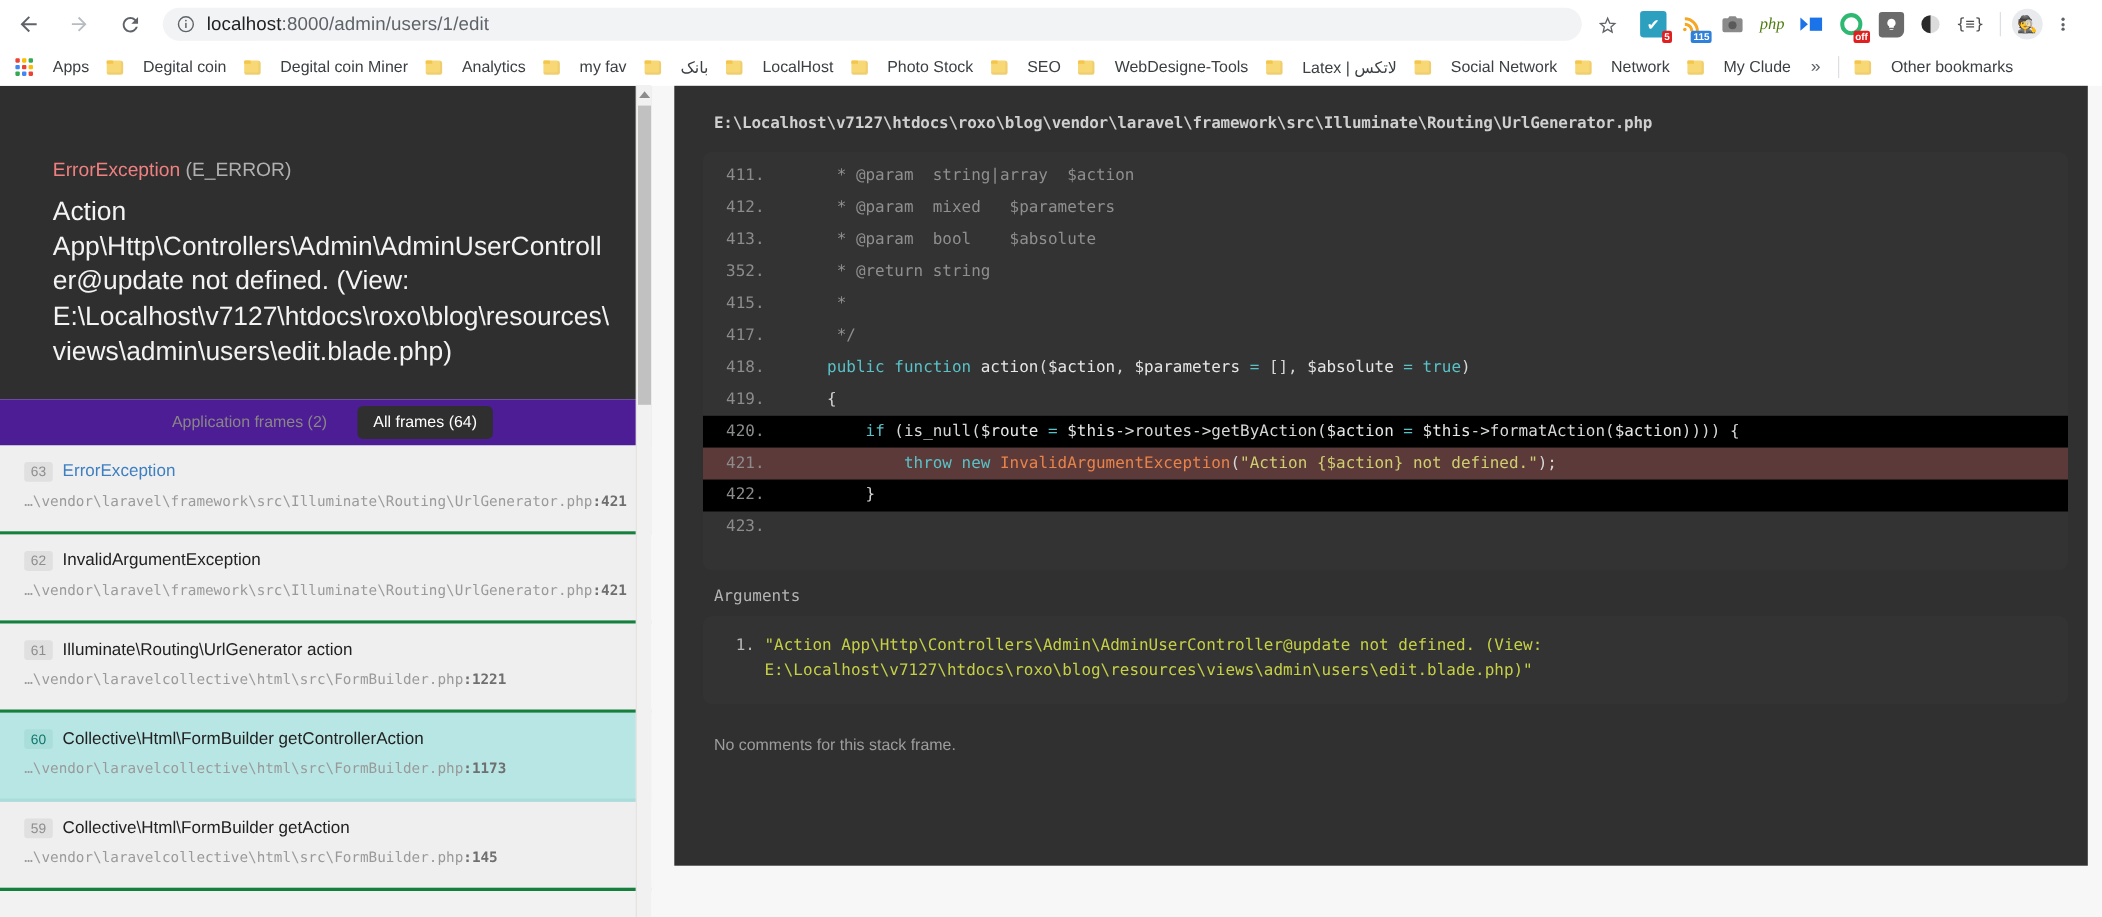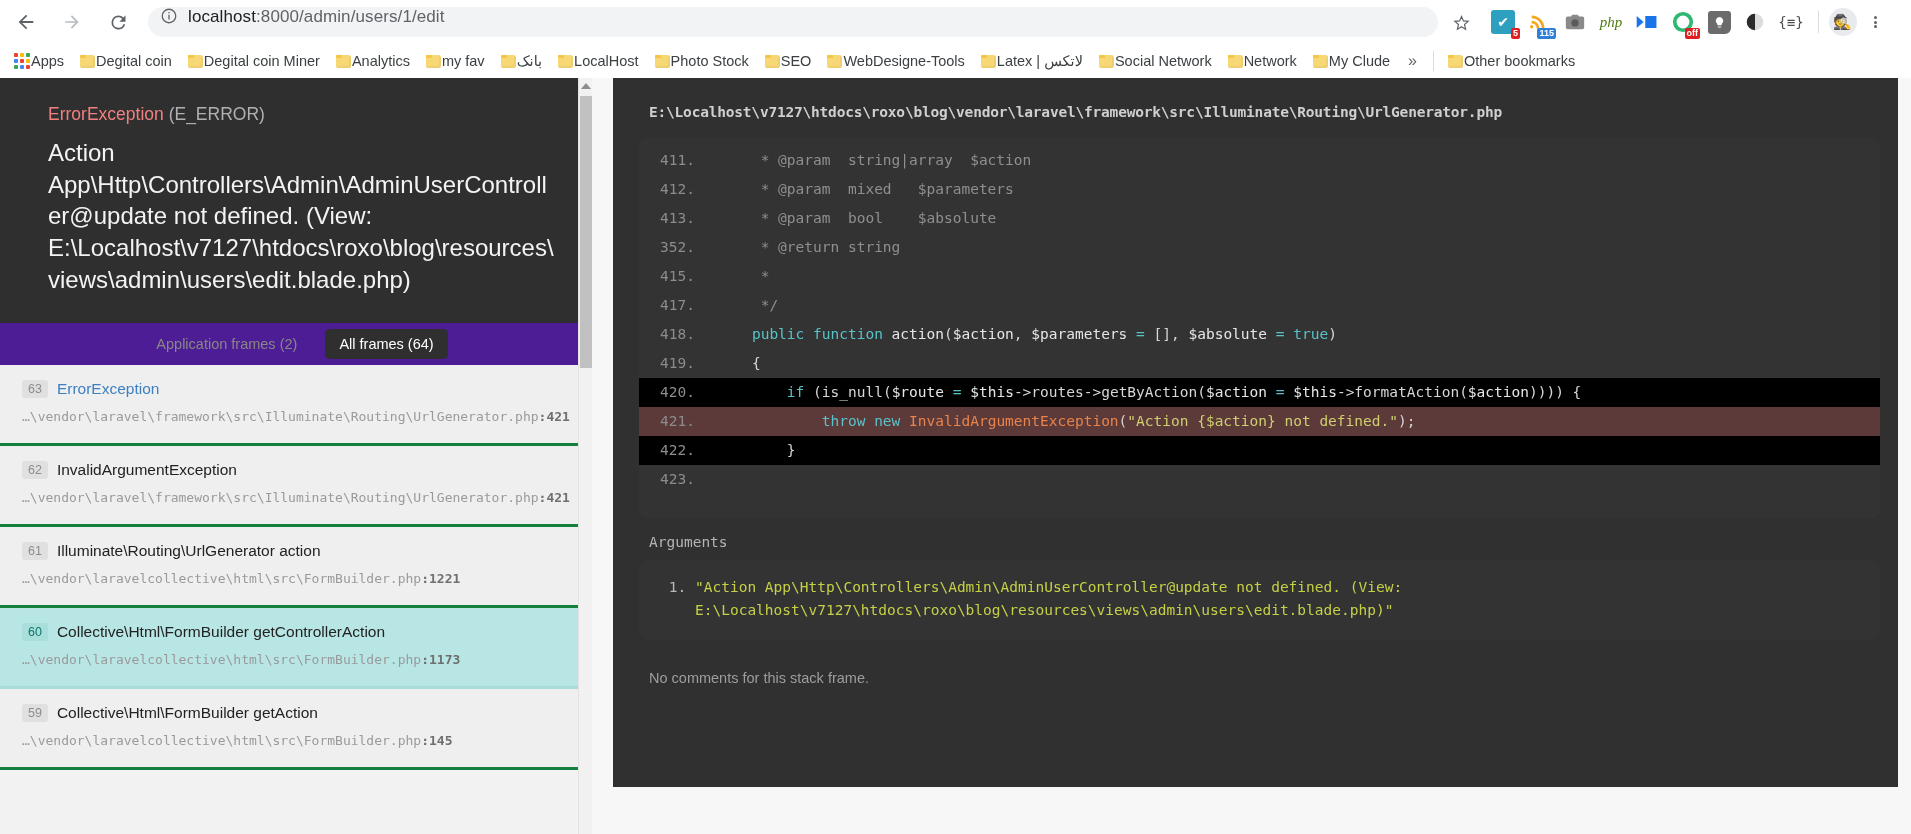--- a/index.html
+++ b/index.html
@@ -27,21 +27,21 @@
     color: #5f6368;
     flex: 0 0 auto;
   }
   .nav-btn svg { display: block; }
   #omnibox {
     flex: 0 0 auto;
     margin-left: 10px;
     width: 1290px; height: 30px;
     background: #f1f3f4;
     border-radius: 16px;
-    display: flex; align-items: flex-start;
+    display: flex; align-items: center;
     padding: 0 12px;
   }
   #info-icon { width: 18px; height: 18px; flex: 0 0 auto; margin-right: 10px; }
   #url-text {
     font-size: 17px; color: #5f6368; white-space: nowrap;
     letter-spacing: 0.1px;
   }
   #url-text b { color: #202124; font-weight: normal; }
   #star-btn { width: 30px; height: 30px; margin-left: 8px; display:flex; align-items:center; justify-content:center; }
 
@@ -72,21 +72,21 @@
   #bookmarks-bar {
     position: absolute; left: 0; top: 44px; width: 1911px; height: 34px;
     display: flex; align-items: center; padding: 0 6px;
     font-size: 14.5px; color: #3c4043;
     white-space: nowrap;
   }
   .bm {
     display: flex; align-items: center; height: 26px;
     padding: 0 8px; border-radius: 4px; flex: 0 0 auto;
   }
-  .bm-label { margin-left: 1px; color: #3c4043; font-size: 14.5px; text-align: center; }
+  .bm-label { margin-left: 18px; color: #3c4043; font-size: 14.5px; text-align: center; }
   .folder-icon {
     width: 15px; height: 13px; position: relative; flex:0 0 auto;
   }
   .folder-icon::before {
     content:''; position:absolute; left:0; top:0; width:15px; height:13px;
     background:#f8d775; border-radius: 1px 3px 2px 2px;
     box-shadow: inset -2px -2px 0 rgba(0,0,0,0.04);
   }
   .folder-icon::after {
     content:''; position:absolute; left:0; top:0; width:6px; height:3px;
@@ -106,21 +106,21 @@
 
   
   #left-panel {
     position: absolute; left: 0; top: 0; width: 592px; height: 756px;
     background: #f2f2f2; overflow: hidden;
   }
   #exception-header {
     background: #2f2f2f; color: #fff; padding: 26px 32px 28px 48px;
     min-height: 226px;
   }
-  #exc-type-line { font-size: 17.5px; margin-bottom: 12px; }
+  #exc-type-line { font-size: 17.5px; margin-bottom: 12px; margin-top: 40px; }
   #exc-class { color: #f08080; }
   #exc-code { color: #b0b0b0; }
   #exc-message {
     font-size: 24px; line-height: 1.32; color: #f3f3f3; word-break: break-word;
     font-weight: normal;
   }
   #frames-toggle {
     background: #4c1d95; height: 42px;
     display: flex; align-items: center; justify-content: center; gap: 16px;
   }

